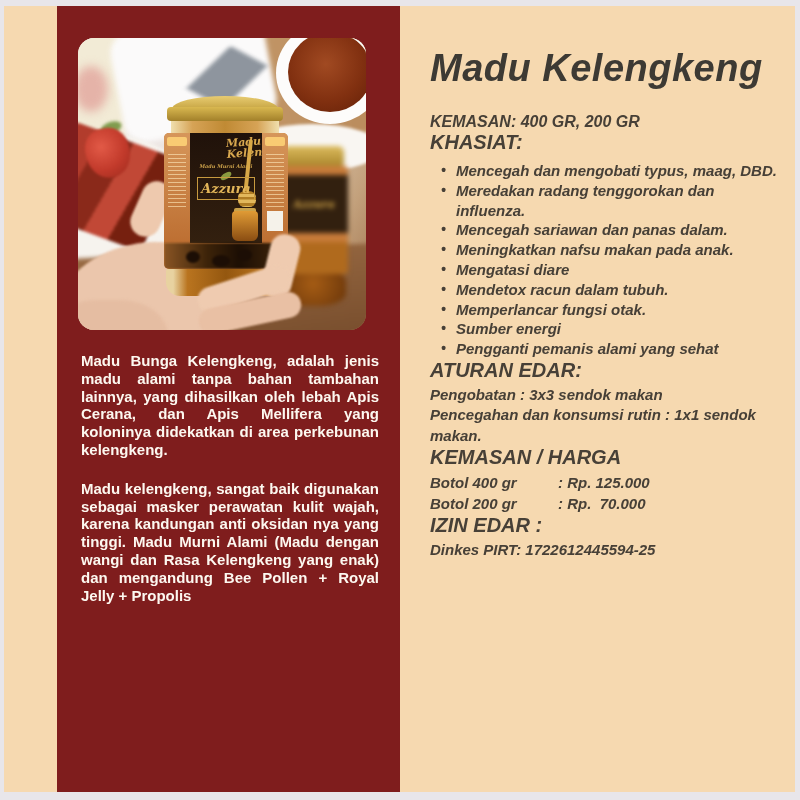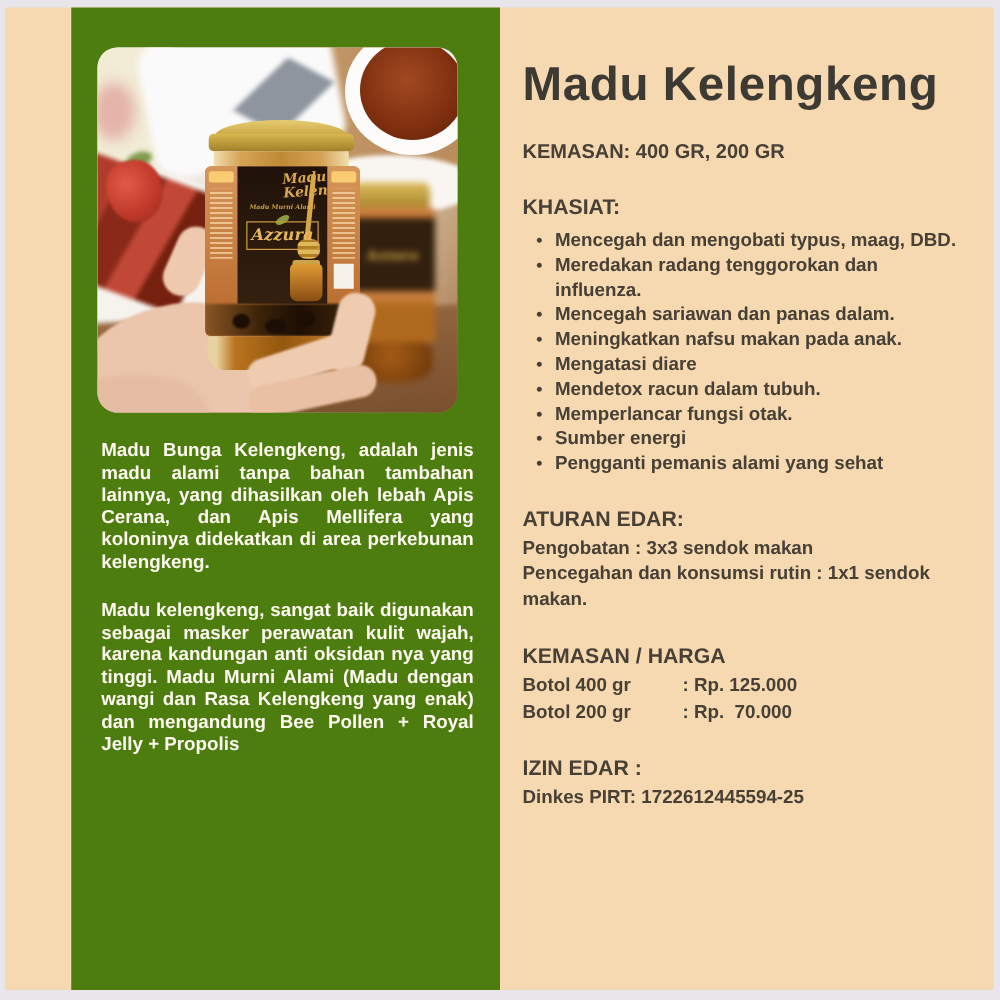--- a/index.html
+++ b/index.html
@@ -4,21 +4,21 @@
 <style>
   html,body{margin:0;padding:0;}
   body{
     width:800px;height:800px;position:relative;
     background:#e8e6ea;
     font-family:"Liberation Sans",sans-serif;
     overflow:hidden;
   }
   .page{position:absolute;top:6px;right:5px;bottom:8px;left:4px;background:#f6d9b0;}
   
-  .brown{position:absolute;left:53px;top:0;bottom:0;width:343px;background:#4d7c0f;}
+  .brown{position:absolute;left:53px;top:0;bottom:0;width:343px;background:#7f1d1d;}
   .photo{
     position:absolute;left:21px;top:32px;width:288px;height:292px;
     border-radius:16px;overflow:hidden;
     background:linear-gradient(118deg,#f2eef0 0%,#ece5e2 35%,#ddc8b2 62%,#c3a17c 82%,#9c6f49 100%);
   }
   .photo *{position:absolute;}
   .ivory-fabric{left:-12px;top:-12px;width:64px;height:160px;background:#f2ebd6;filter:blur(3px);transform:rotate(8deg);border-radius:12px;}
   .pink-blob{left:-4px;top:28px;width:34px;height:46px;background:#e5b3a8;filter:blur(5px);border-radius:50%;}
   .wood-board{left:128px;top:-18px;width:190px;height:125px;background:linear-gradient(100deg,#c59a6b,#b8895a);transform:rotate(-13deg);filter:blur(2px);}
   .napkin{left:38px;top:-18px;width:155px;height:112px;background:#fbfafa;border-radius:22px;transform:rotate(-11deg);filter:blur(2.5px);}
@@ -71,24 +71,24 @@
   .label-foot{left:0;top:110px;width:124px;height:26px;filter:blur(1px);
     background:linear-gradient(90deg,#8a5524 0%,#3c2309 35%,#1d0f04 60%,#44280c 100%);}
   .berry{width:14px;height:12px;background:#1c0e05;border-radius:50%;}
   .jar .glass-bottom{left:4px;top:175px;width:120px;height:27px;border-radius:2px 2px 14px 14px;
     background:linear-gradient(90deg,#e8d2a0 0 6%,#b9741f 18%,#94570f 50%,#b9741f 82%,#e8d2a0 94%);}
   .ph-shade{left:0;top:0;right:0;bottom:0;background:radial-gradient(120% 120% at 50% 42%,rgba(0,0,0,0) 62%,rgba(60,30,10,.10) 100%);}
   
   .desc{position:absolute;left:24px;top:346px;width:298px;color:#fdf8f0;}
   .desc p{margin:0 0 21px 0;font-weight:700;font-size:15px;line-height:17.8px;text-align:justify;}
   
-  .right-col{position:absolute;left:414px;top:0;width:350px;color:#474037;}
+  .right-col{position:absolute;left:426px;top:0;width:350px;color:#474037;font-style:italic;}
   .title{margin:42px 0 0 0;font-size:38px;line-height:40px;font-weight:700;color:#3d3a34;letter-spacing:.5px;}
   .kemasan{margin-top:25px;font-size:16px;font-weight:700;}
-  .sec-h{margin-top:25px;font-size:17px;font-weight:700;}
+  .sec-h{font-size:20px;font-weight:700;}
   ul.khasiat{margin:7px 0 0 0;padding:0;list-style:none;}
   ul.khasiat li{position:relative;padding-left:26px;font-size:15px;font-weight:700;line-height:19.8px;}
   ul.khasiat li::before{content:"•";position:absolute;left:11px;top:0;font-size:14px;}
   .line{font-size:15px;font-weight:700;line-height:20.5px;}
   .aturan-lines{margin-top:3px;}
   .harga-rows{margin-top:3px;}
   .row{display:flex;font-size:15px;font-weight:700;line-height:21px;}
   .row .lbl{width:128px;}
   .row .prc{white-space:pre;}
   .izin-lines{margin-top:3px;}

